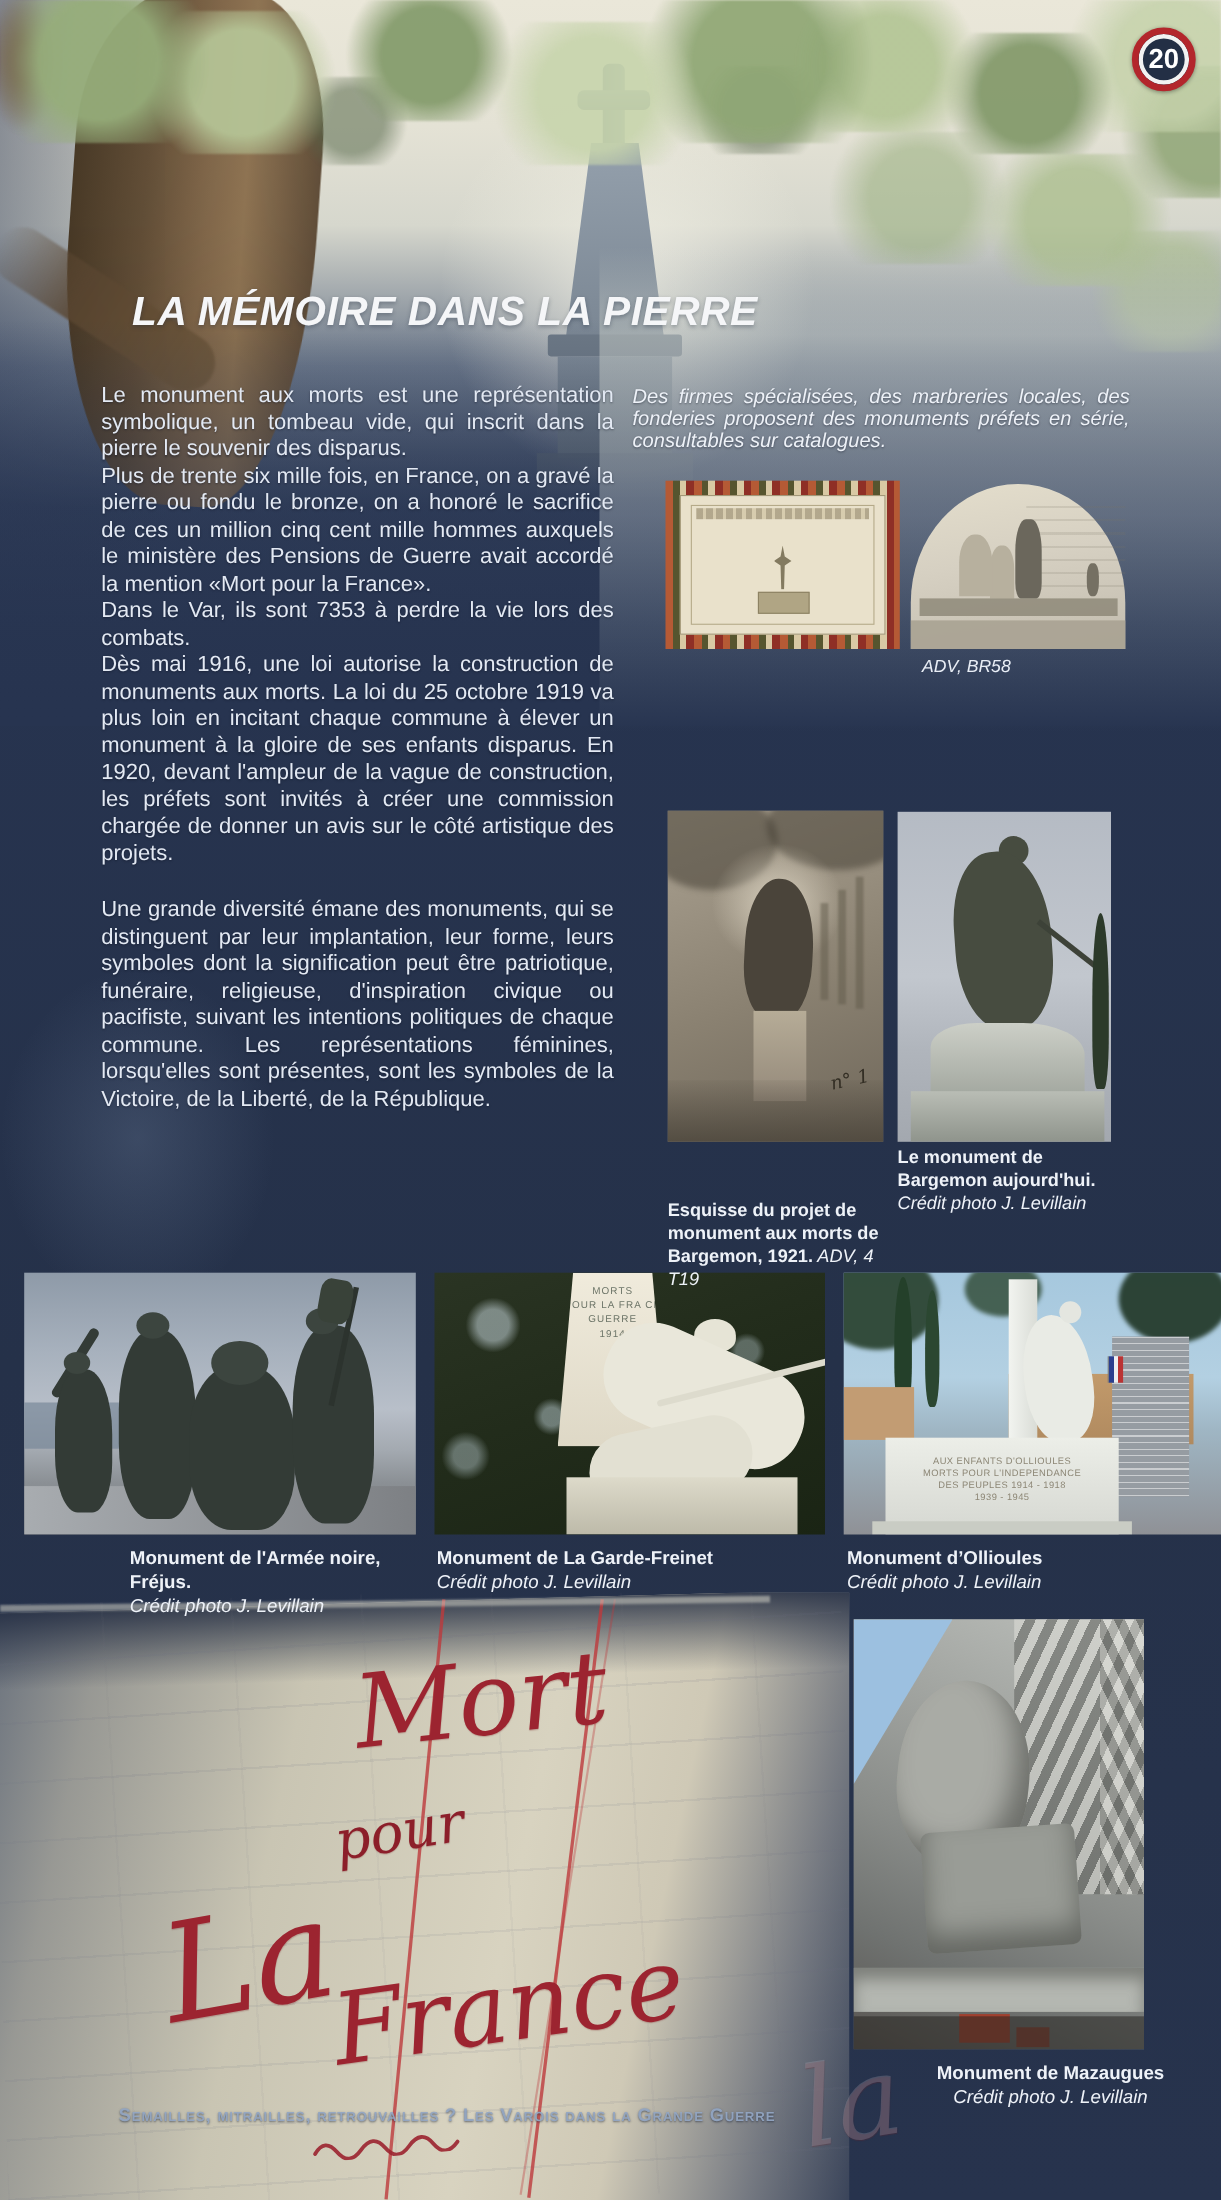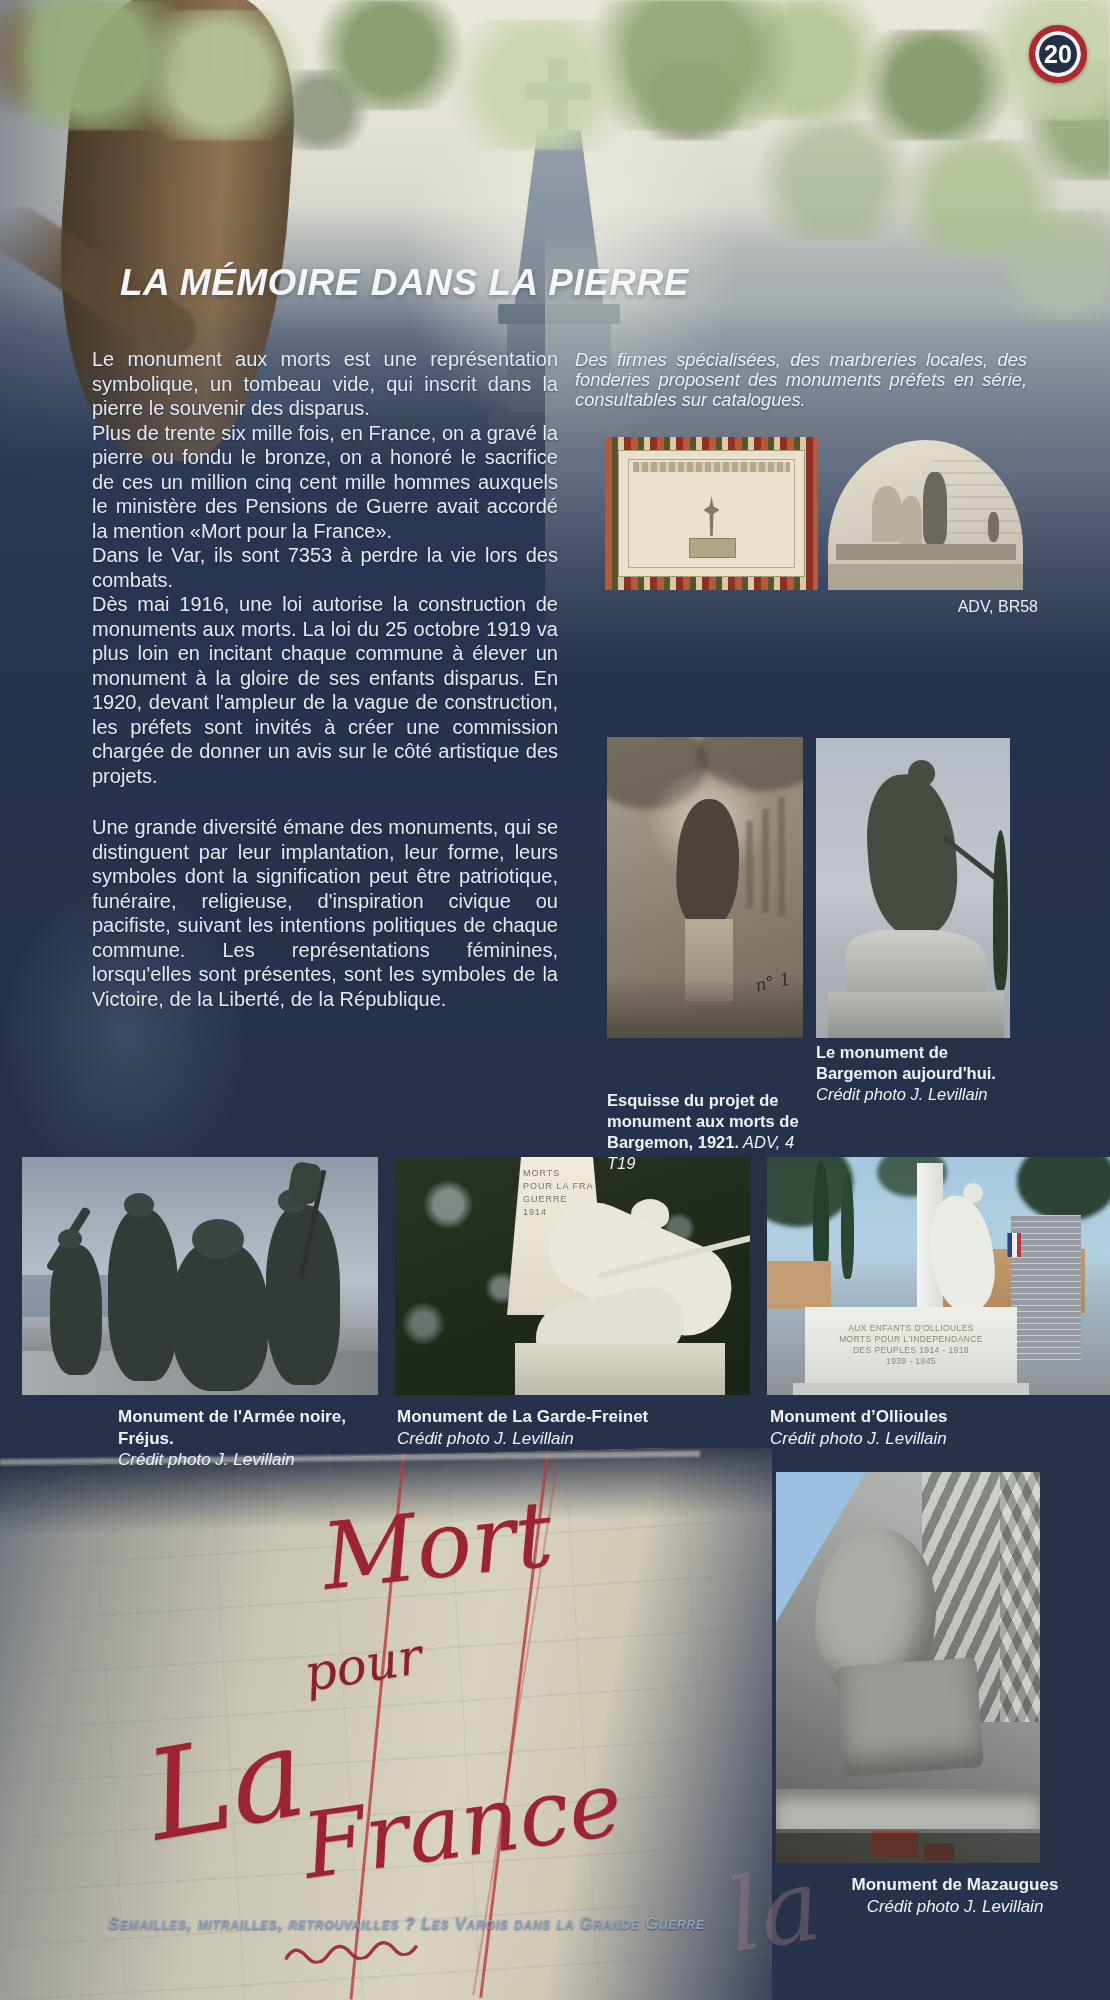--- a/index.html
+++ b/index.html
@@ -62,21 +62,21 @@
     display:flex;align-items:center;justify-content:center;color:#fff;font-size:25px;font-weight:bold;}
   
   #title{left:120px;top:262px;z-index:10;color:#f5f6f8;font-size:37px;font-weight:bold;font-style:italic;
     letter-spacing:.5px;text-shadow:0 2px 4px rgba(30,40,60,.35);}
   #leftcol{left:92px;top:347px;width:466px;z-index:10;color:#e3e9f3;font-size:20px;line-height:24.5px;
     text-align:justify;text-shadow:0 1px 2px rgba(10,15,30,.45);}
   #leftcol p{margin:0;}
   #leftcol p.gap{margin-top:27px;}
   #rintro{left:575px;top:350px;width:452px;z-index:10;color:#eef2f8;font-size:18.3px;line-height:19.8px;
     font-style:italic;text-align:justify;text-shadow:0 1px 2px rgba(10,15,30,.45);}
-  #advref{left:833px;top:598px;width:205px;z-index:10;color:#e9eef6;font-size:16px;text-align:right;}
+  #advref{left:776px;top:598px;width:205px;z-index:10;color:#e9eef6;font-size:16px;font-style:italic;text-align:center;}
   #bnote{left:575px;top:631px;width:453px;z-index:10;color:#e9eef6;font-size:19px;line-height:23.8px;
     font-style:italic;text-align:justify;}
   .cap{z-index:10;color:#eef2f8;font-size:16.5px;line-height:21px;}
   .cap b{font-weight:bold;}
   .cap i{font-style:italic;font-weight:normal;}
   
   .ph{z-index:9;overflow:hidden;}
   
   #cat1{left:605px;top:437px;width:213px;height:153px;z-index:9;
     background:repeating-linear-gradient(90deg,#b55a35 0 7px,#56552f 7px 13px,#d9c9a4 13px 19px,#8f2f26 19px 26px);}
@@ -126,21 +126,21 @@
   #p1-staff{position:absolute;left:288px;top:12px;width:5px;height:110px;background:#2c332e;transform:rotate(12deg);}
   #p1-flag{position:absolute;left:268px;top:6px;width:30px;height:40px;background:#394239;border-radius:30%;transform:rotate(10deg);}
   #p2{left:395px;top:1157px;width:355px;height:238px;background:
     radial-gradient(circle at 15% 20%,rgba(210,226,234,.5) 0 4%,rgba(0,0,0,0) 7%),
     radial-gradient(circle at 30% 55%,rgba(205,224,232,.45) 0 3%,rgba(0,0,0,0) 6%),
     radial-gradient(circle at 8% 70%,rgba(205,224,232,.4) 0 3%,rgba(0,0,0,0) 6%),
     radial-gradient(circle at 80% 30%,rgba(205,224,232,.35) 0 3%,rgba(0,0,0,0) 5%),
     linear-gradient(160deg,#2a3423 0%,#222c1b 45%,#1a2414 100%);}
   #p2-ob{position:absolute;left:112px;top:0;width:100px;height:158px;
     background:linear-gradient(180deg,#f0ebdc,#ded8c6);clip-path:polygon(14% 0,86% 0,100% 100%,0 100%);}
-  #p2-inscr{position:absolute;left:16px;top:10px;width:100%;text-align:left;color:#6d7568;
+  #p2-inscr{position:absolute;left:0;top:10px;width:100%;text-align:center;color:#6d7568;
     font-size:9px;line-height:13px;letter-spacing:1px;}
   #p2-helm{position:absolute;left:236px;top:42px;width:38px;height:30px;background:#e6e4d6;border-radius:50% 50% 40% 40%;}
   #p2-body{position:absolute;left:150px;top:66px;width:190px;height:92px;background:#e9e7da;border-radius:44px;transform:rotate(24deg);}
   #p2-leg{position:absolute;left:140px;top:138px;width:150px;height:70px;background:#e2e0d2;border-radius:40px;transform:rotate(-12deg);}
   #p2-bay{position:absolute;left:200px;top:96px;width:168px;height:6px;background:#dddbcd;transform:rotate(-14deg);border-radius:3px;}
   #p2-base{position:absolute;left:120px;bottom:0;width:210px;height:52px;background:linear-gradient(180deg,#dddaca,#bdbaa9);}
   #p3{left:767px;top:1157px;width:318px;height:238px;background:linear-gradient(180deg,#a6c8de 0%,#b3d0e2 40%,#9fb6c4 60%,#8f9196 100%);padding-left:40px;}
   .tree3{position:absolute;border-radius:50%;filter:blur(2px);}
   #p3-cyp1{position:absolute;left:46px;top:4px;width:16px;height:122px;background:#24402a;border-radius:50% 50% 35% 35%;}
   #p3-cyp2{position:absolute;left:74px;top:16px;width:13px;height:106px;background:#2b4731;border-radius:50% 50% 35% 35%;}
@@ -194,21 +194,21 @@
   #maz-block{position:absolute;left:64px;top:190px;width:140px;height:110px;background:#999c96;
     box-shadow:inset 0 -16px 24px rgba(50,52,48,.5);border-radius:8px;transform:rotate(-4deg);}
   #maz-ledge{position:absolute;left:0;bottom:34px;width:100%;height:40px;background:#b4b7b1;
     box-shadow:inset 0 10px 14px rgba(70,72,68,.5);}
   #maz-brick{position:absolute;left:96px;bottom:6px;width:46px;height:26px;background:#a0402e;}
   #maz-brick2{position:absolute;left:148px;bottom:2px;width:30px;height:18px;background:#8d3827;opacity:.8;}
   #maz-dark{position:absolute;left:0;bottom:0;width:100%;height:30px;background:rgba(40,38,34,.55);}
   #mazcap{left:800px;top:1874px;width:310px;z-index:10;text-align:center;color:#eef2f8;font-size:17px;line-height:22px;}
   
   #tagline{left:108px;top:1914px;width:700px;z-index:8;color:rgba(148,167,196,.92);
-    font-size:16.5px;font-weight:bold;font-style:italic;font-variant:small-caps;letter-spacing:.8px;
+    font-size:16.5px;font-weight:bold;font-variant:small-caps;letter-spacing:.8px;
     white-space:nowrap;text-shadow:0 1px 2px rgba(20,28,46,.6);}
 </style>
 </head>
 <body>
 
 <div id="poster">
 
   <div class="abs" id="topband"></div>
   <div class="abs" id="leftdark"></div>
   <div class="abs" id="corner-blob"></div>

